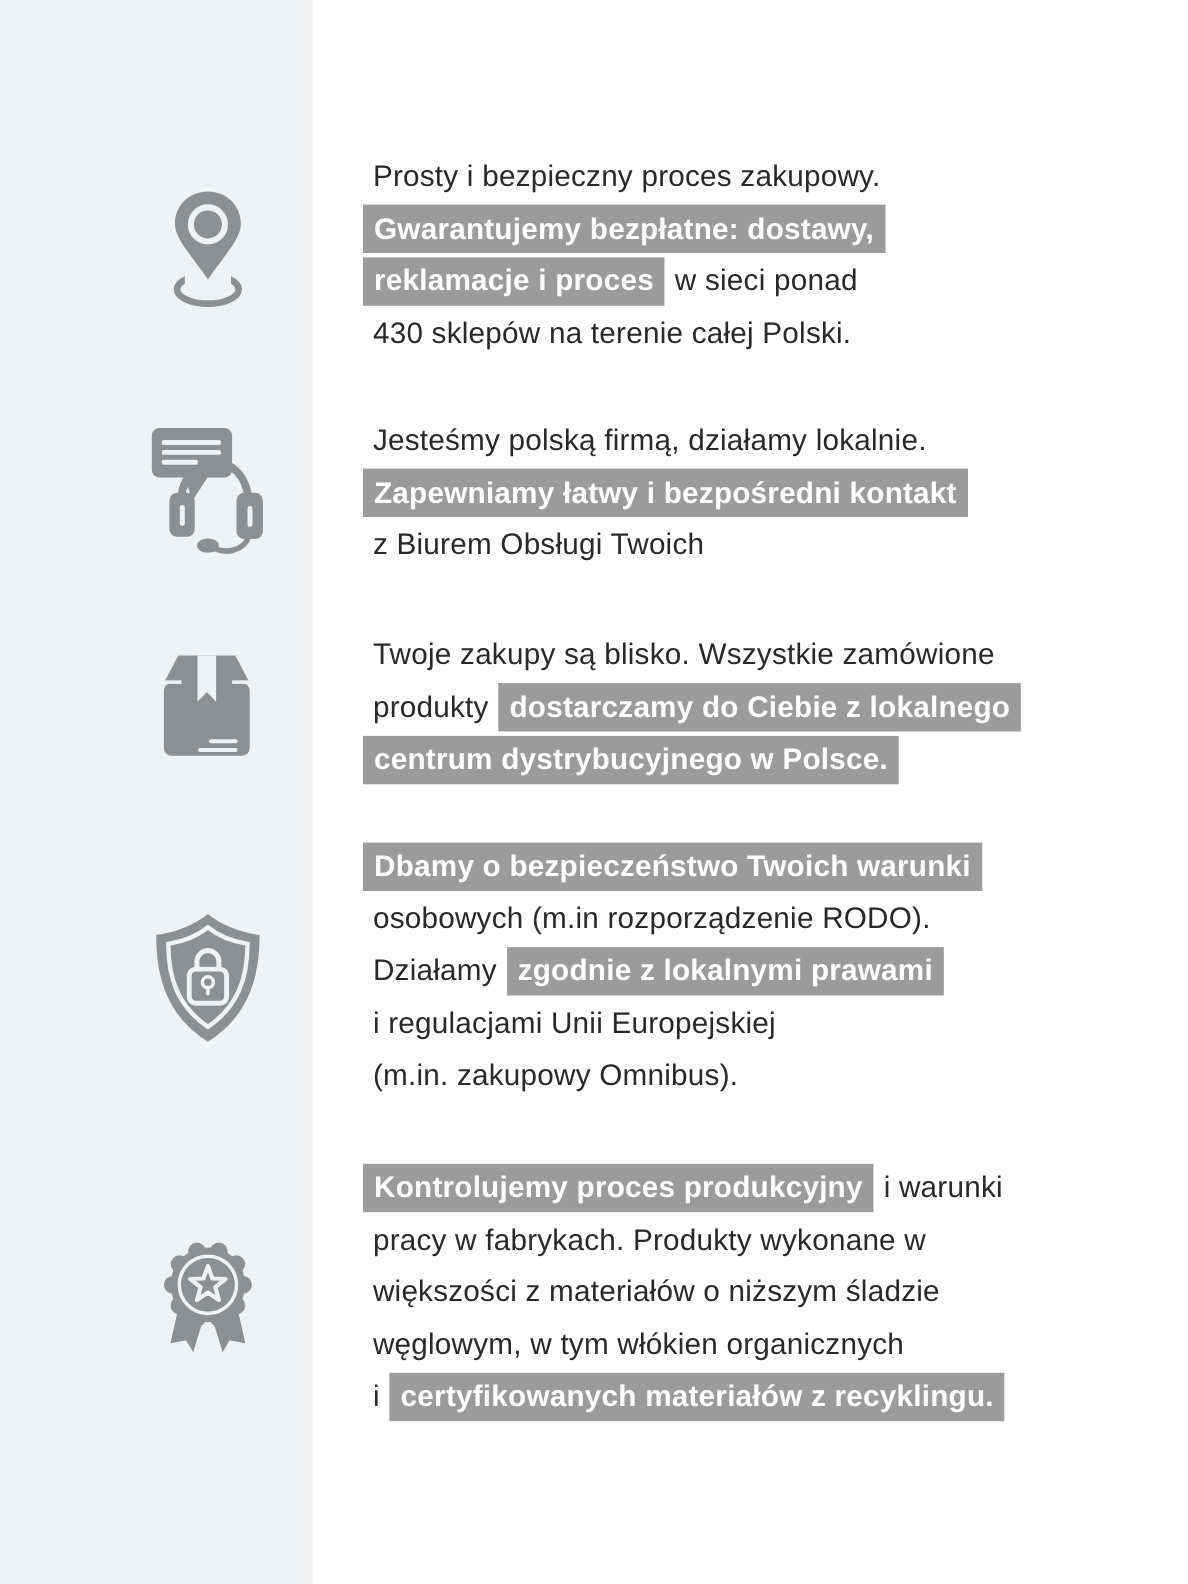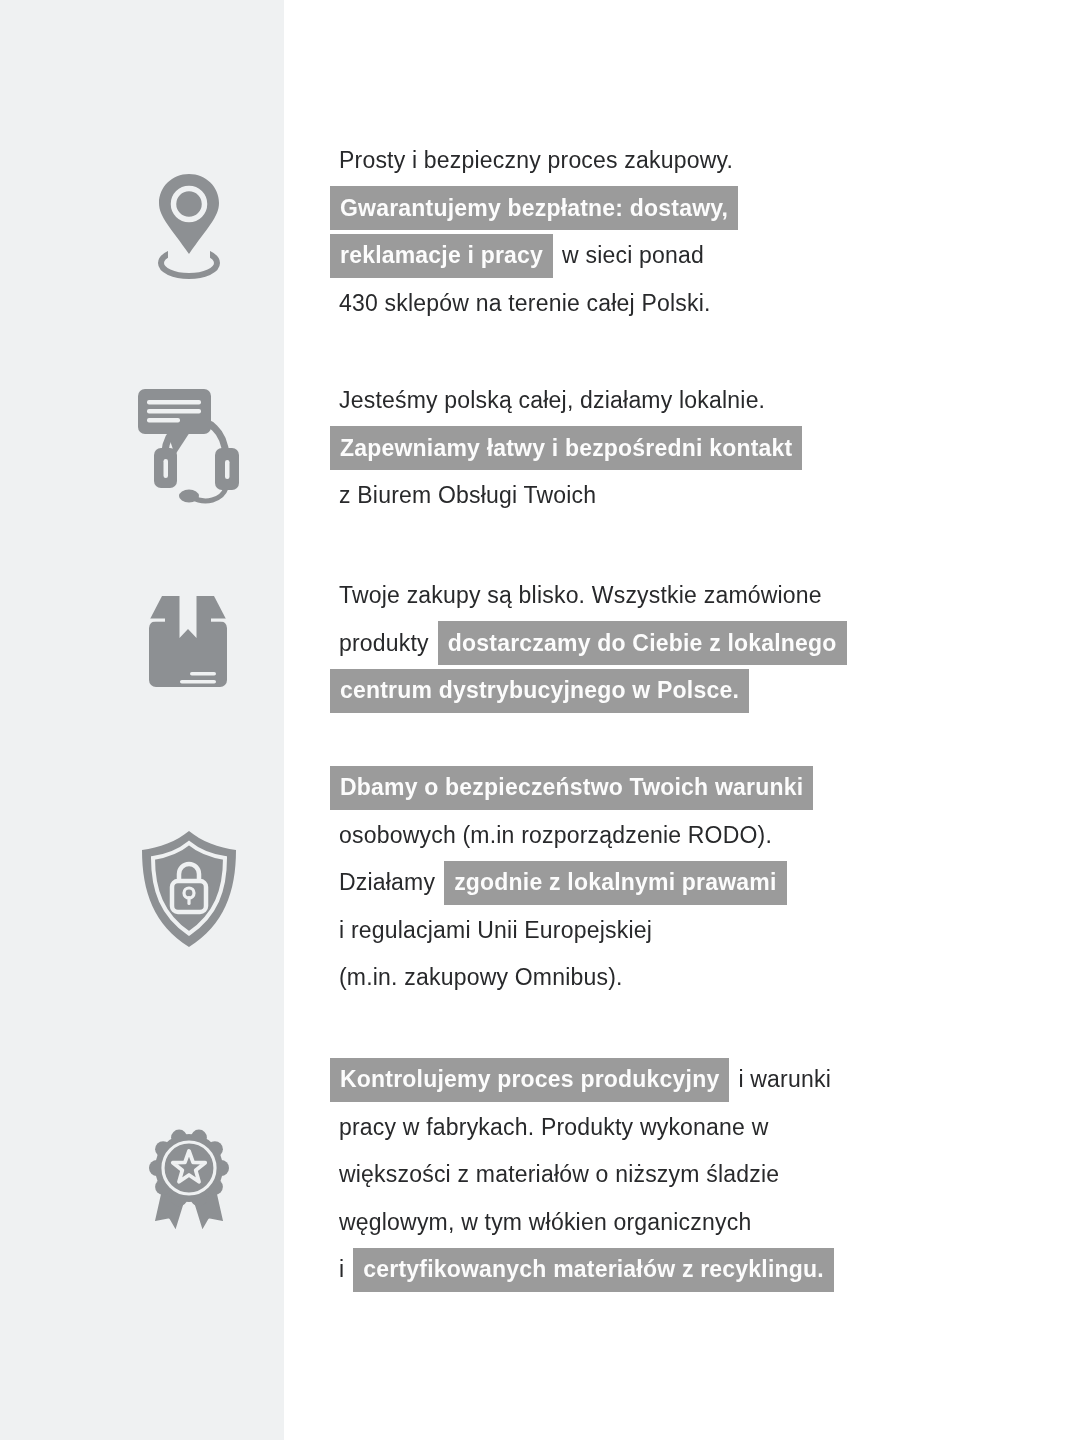--- a/index.html
+++ b/index.html
@@ -26,21 +26,21 @@
     left: 330px;
     width: 700px;
   }
   .line {
     height: 47.5px;
     display: flex;
     align-items: center;
     white-space: nowrap;
   }
   .run {
-    font-size: 23px;
+    font-size: 27px;
     color: var(--text-color, #28292b);
     padding: 0 9px;
     letter-spacing: 0.2px;
     line-height: 31px;
   }
   .run.hl {
     background: var(--highlight-bg, #9b9b9b);
     color: var(--highlight-text, #fcfcfc);
     font-weight: bold;
     padding: 6.5px 10px;
@@ -125,31 +125,31 @@
 </div>
 
 <section class="block" style="top:137px;">
   <div class="line">
     <span class="run">Prosty i bezpieczny proces zakupowy.</span>
   </div>
   <div class="line">
     <span class="run hl">Gwarantujemy bezpłatne: dostawy,</span>
   </div>
   <div class="line">
-    <span class="run hl">reklamacje i pracy</span>
+    <span class="run hl">reklamacje i proces</span>
     <span class="run">w sieci ponad</span>
   </div>
   <div class="line">
     <span class="run">430 sklepów na terenie całej Polski.</span>
   </div>
 </section>
 
 <section class="block" style="top:377px;">
   <div class="line">
-    <span class="run">Jesteśmy polską całej, działamy lokalnie.</span>
+    <span class="run">Jesteśmy polską firmą, działamy lokalnie.</span>
   </div>
   <div class="line">
     <span class="run hl">Zapewniamy łatwy i bezpośredni kontakt</span>
   </div>
   <div class="line">
     <span class="run">z Biurem Obsługi Twoich</span>
   </div>
 </section>
 
 <section class="block" style="top:572px;">

